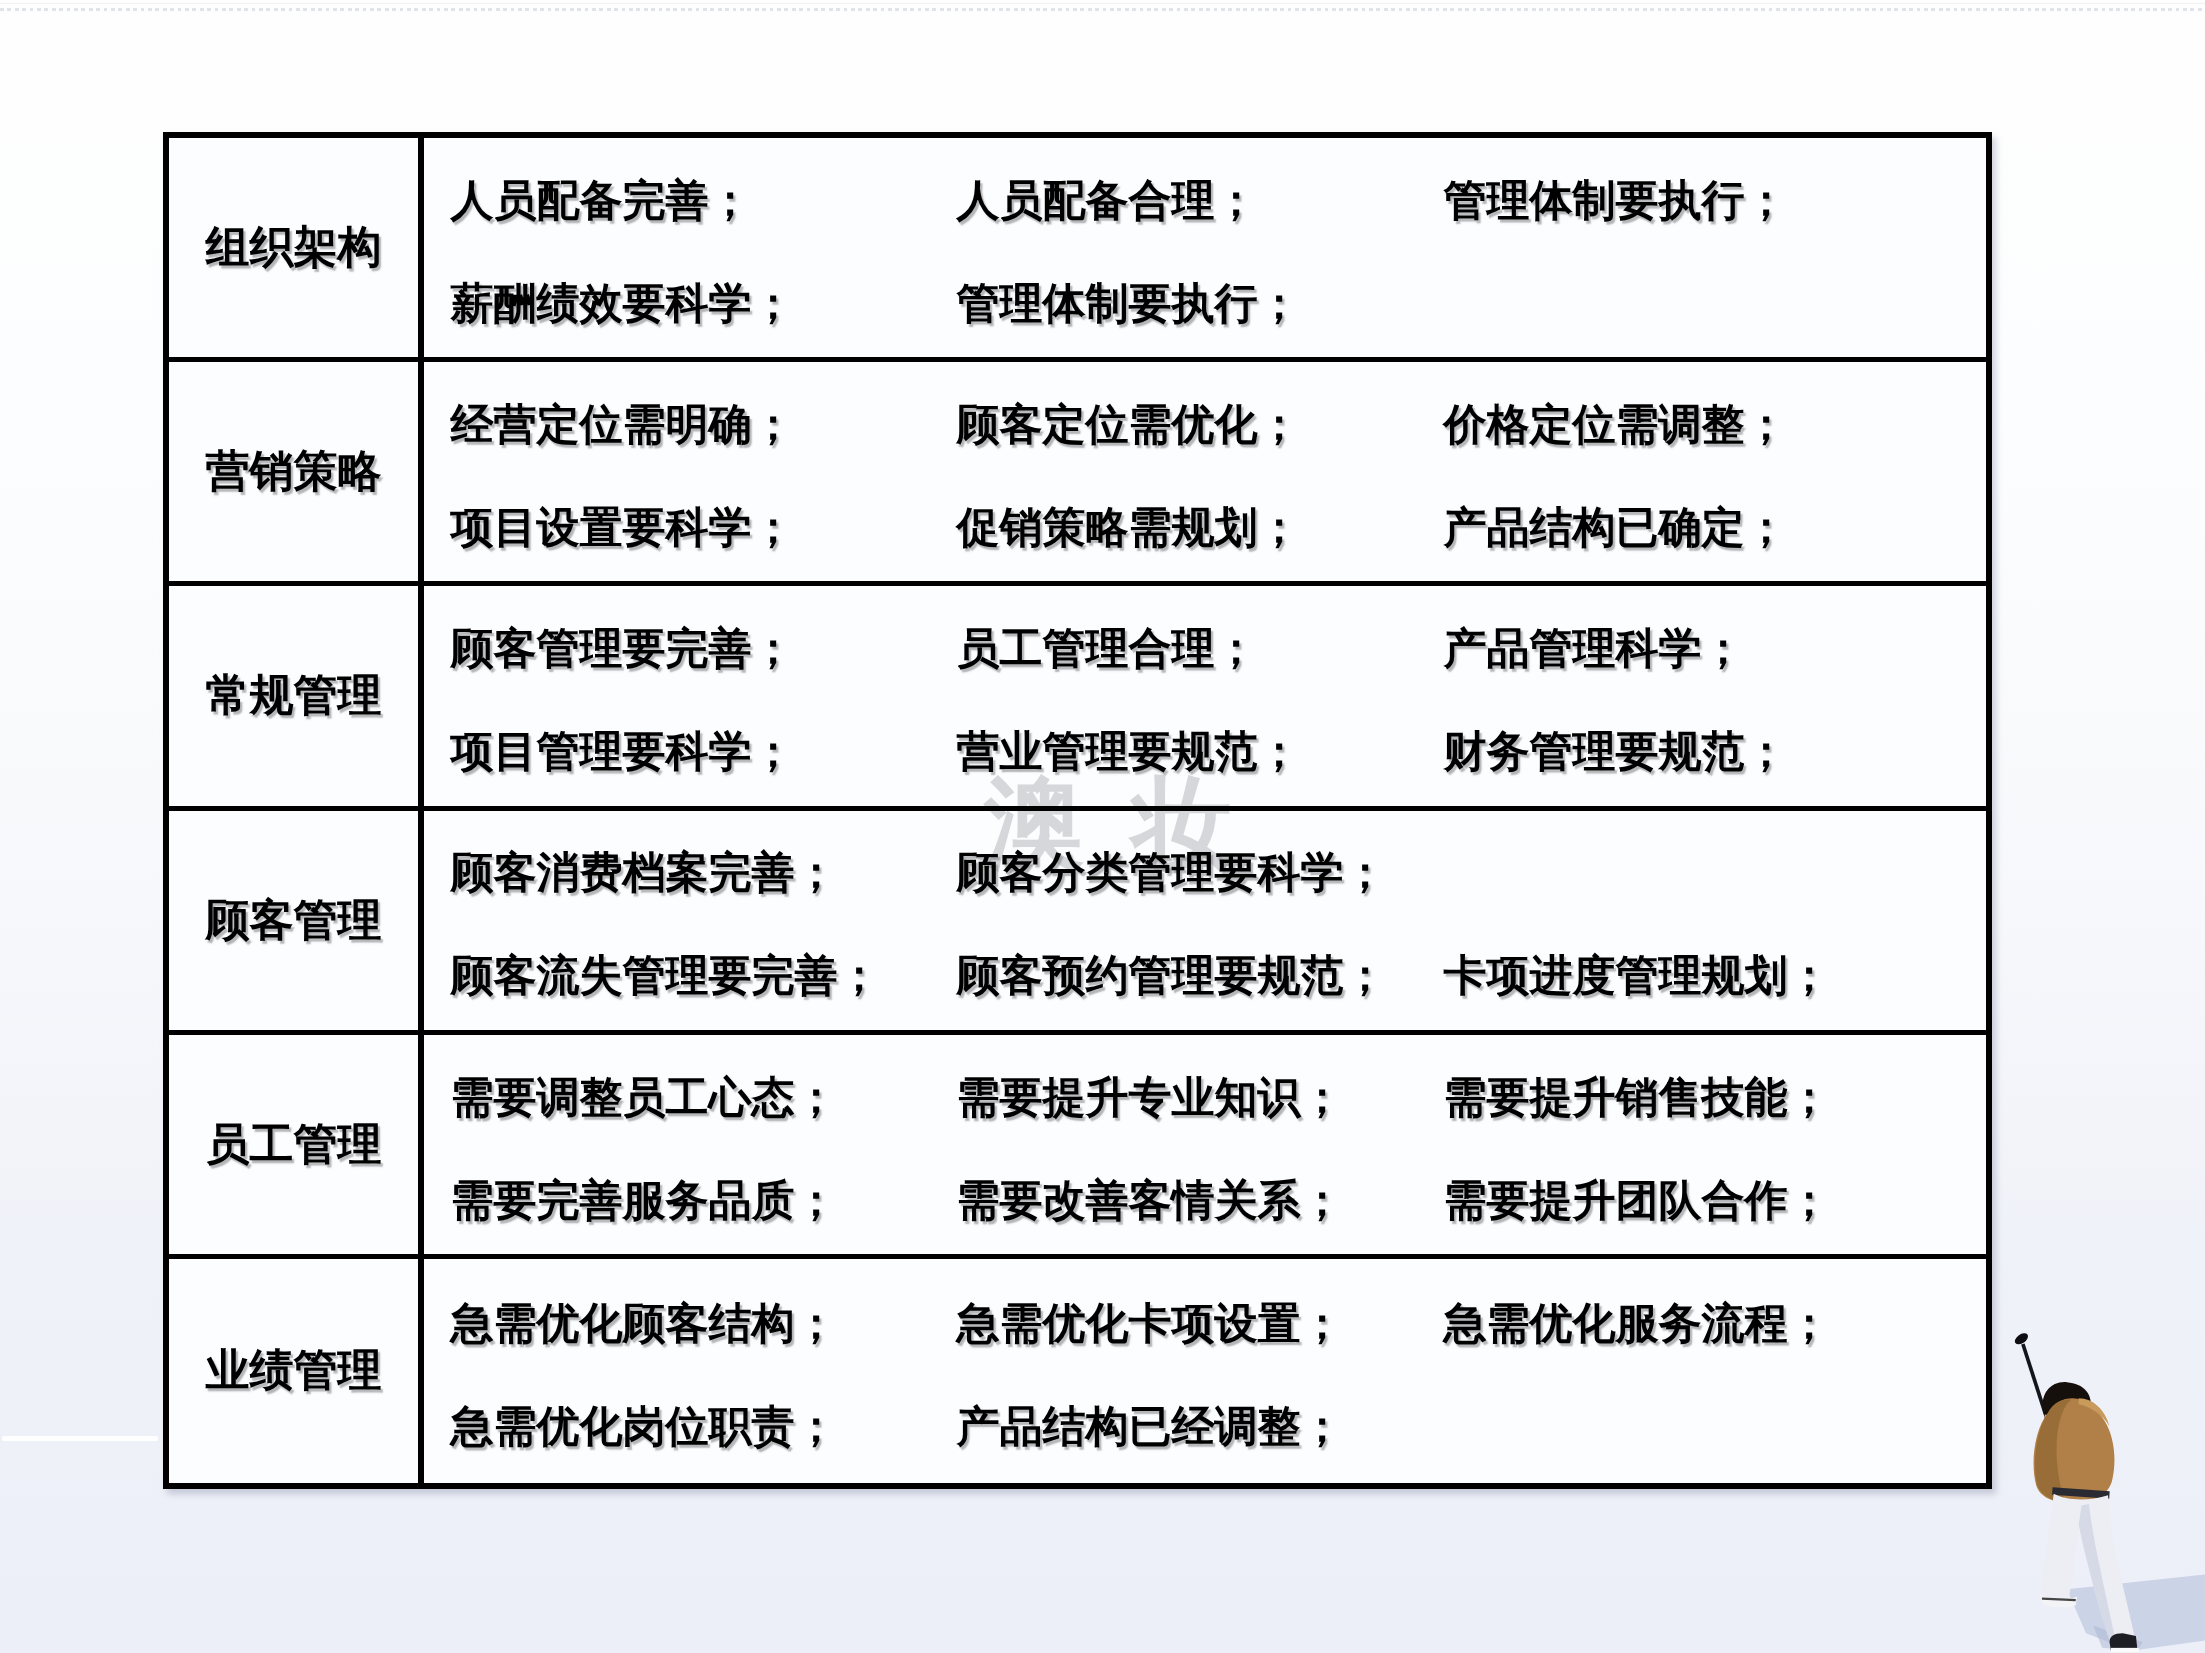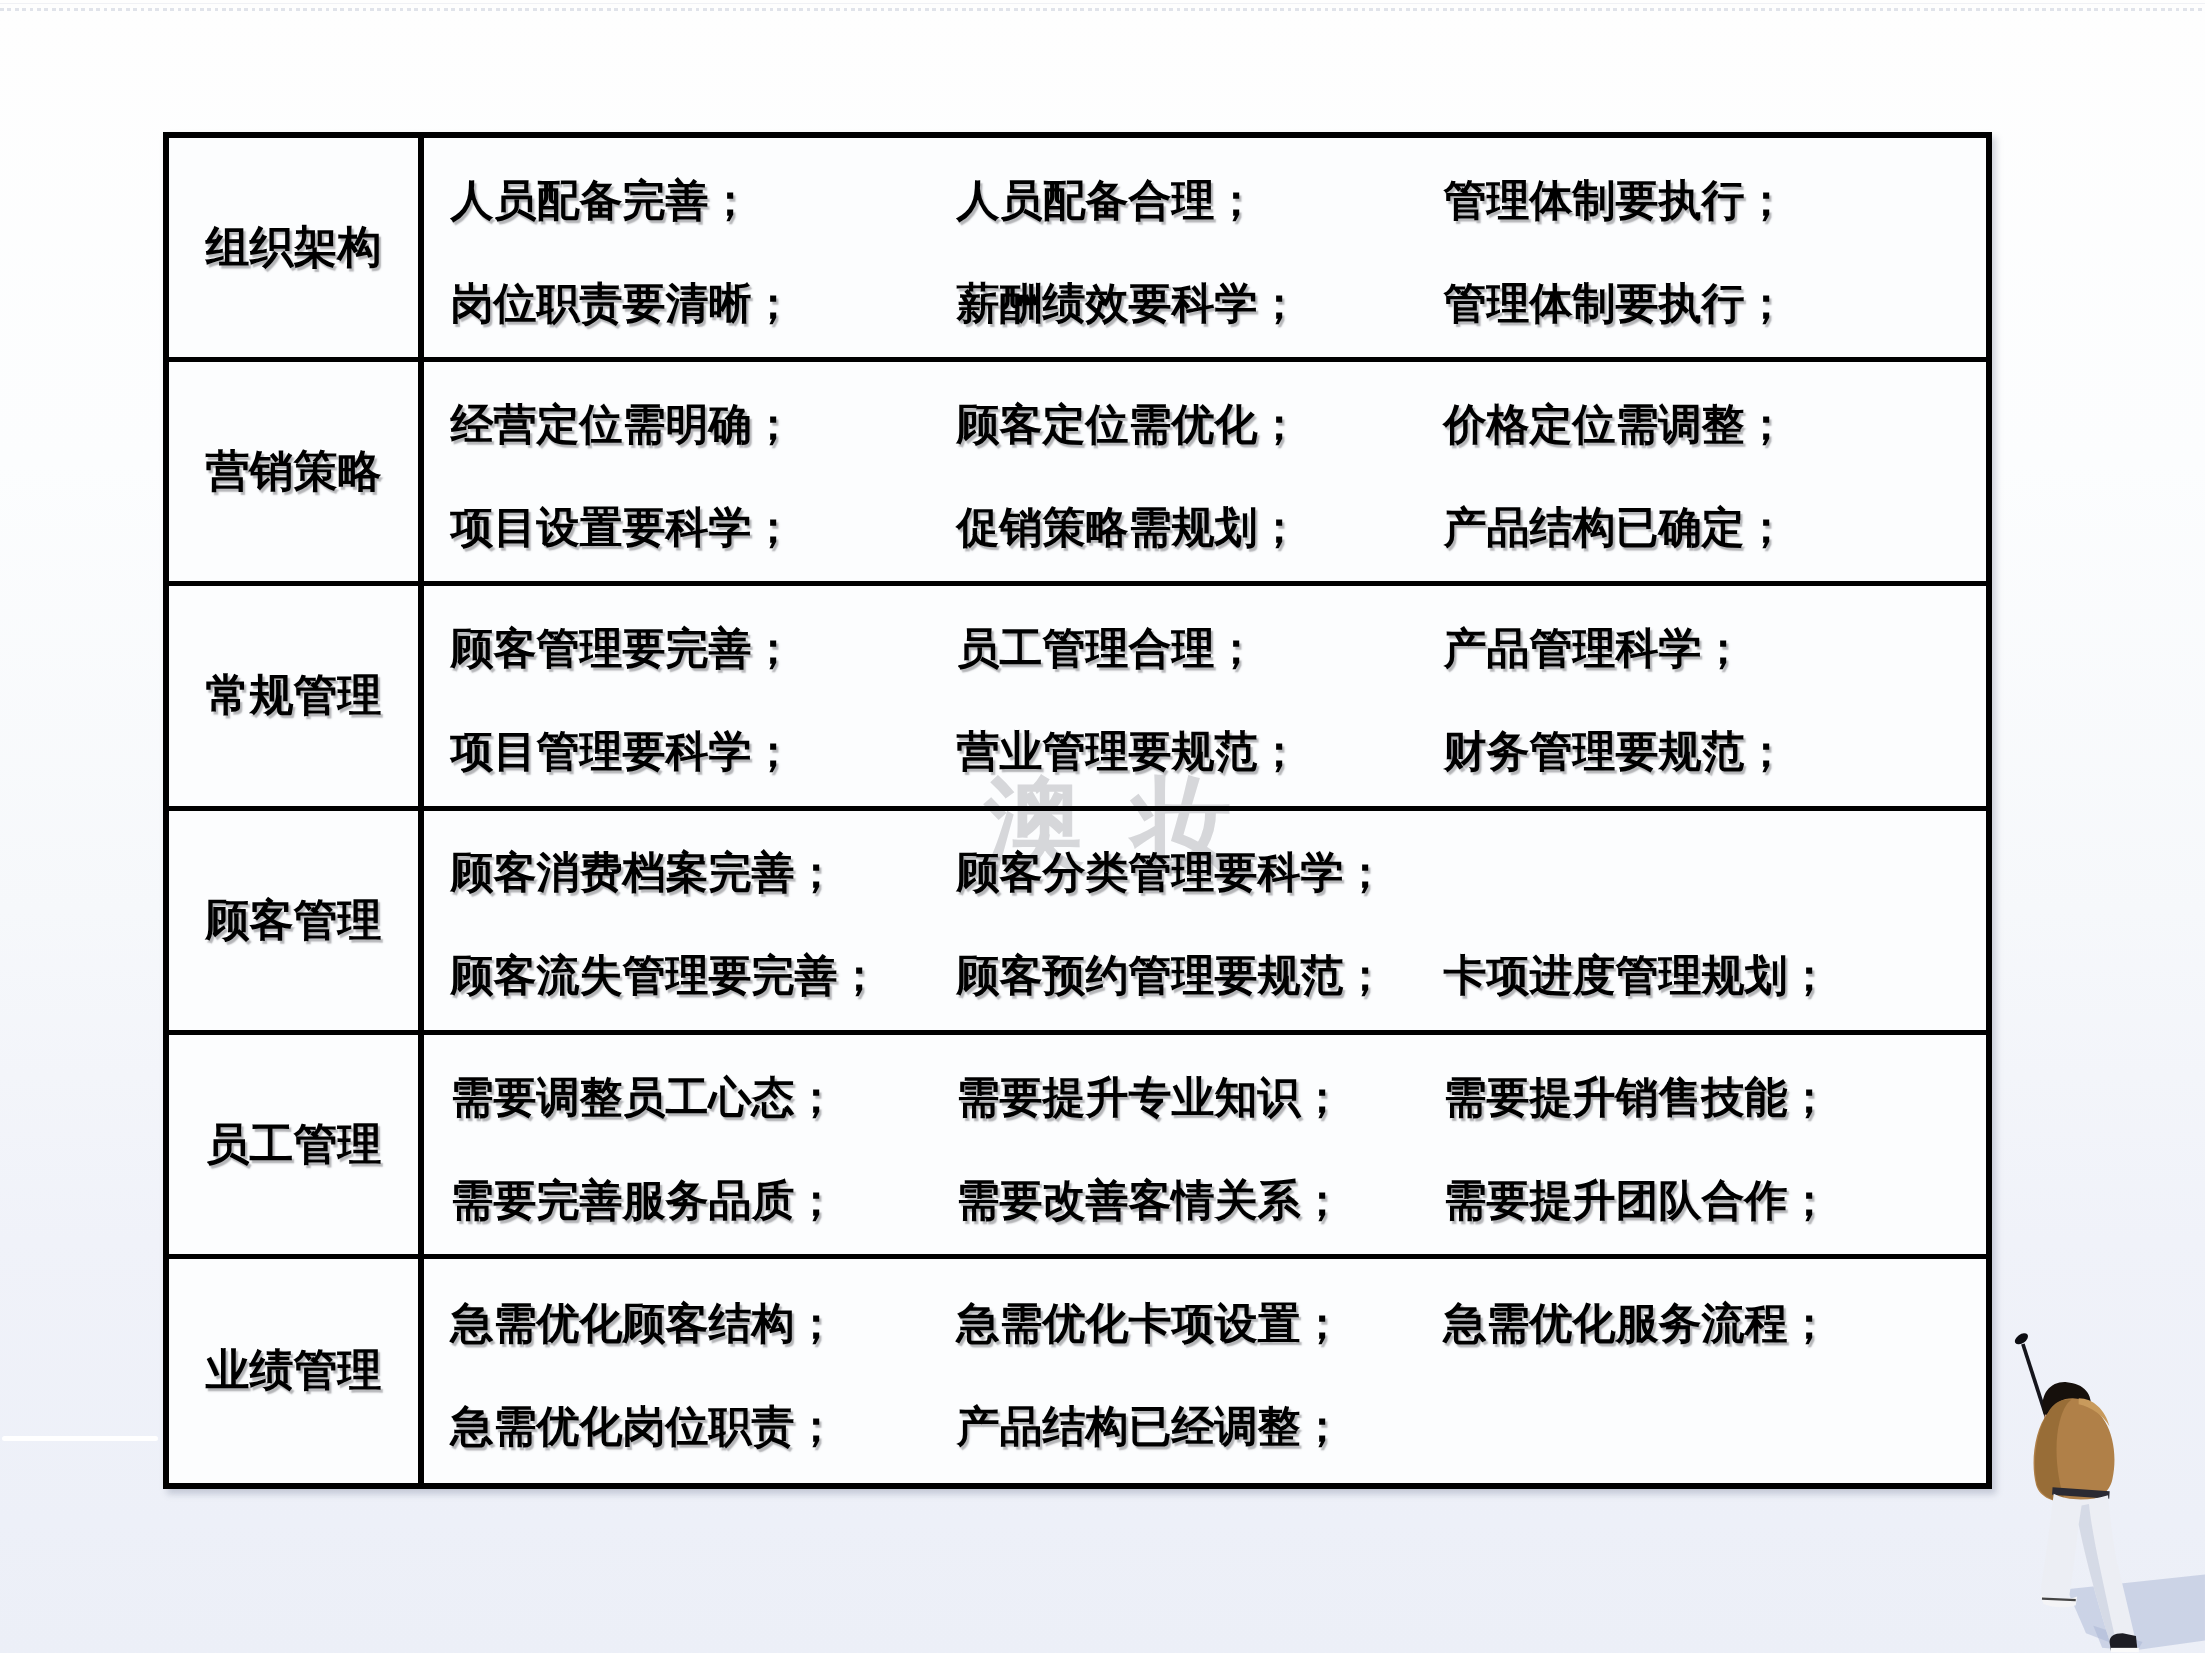--- a/index.html
+++ b/index.html
@@ -87,21 +87,20 @@
   <div class="table-grid">
 
     <div class="hcell">组织架构</div>
     <div class="bcell">
       <div class="bline">
         <span>人员配备完善；</span>
         <span>人员配备合理；</span>
         <span>管理体制要执行；</span>
       </div>
       <div class="bline">
-        <span>岗位职责要清晰；</span>
         <span>薪酬绩效要科学；</span>
         <span>管理体制要执行；</span>
       </div>
     </div>
 
     <div class="hcell">营销策略</div>
     <div class="bcell">
       <div class="bline">
         <span>经营定位需明确；</span>
         <span>顾客定位需优化；</span>

